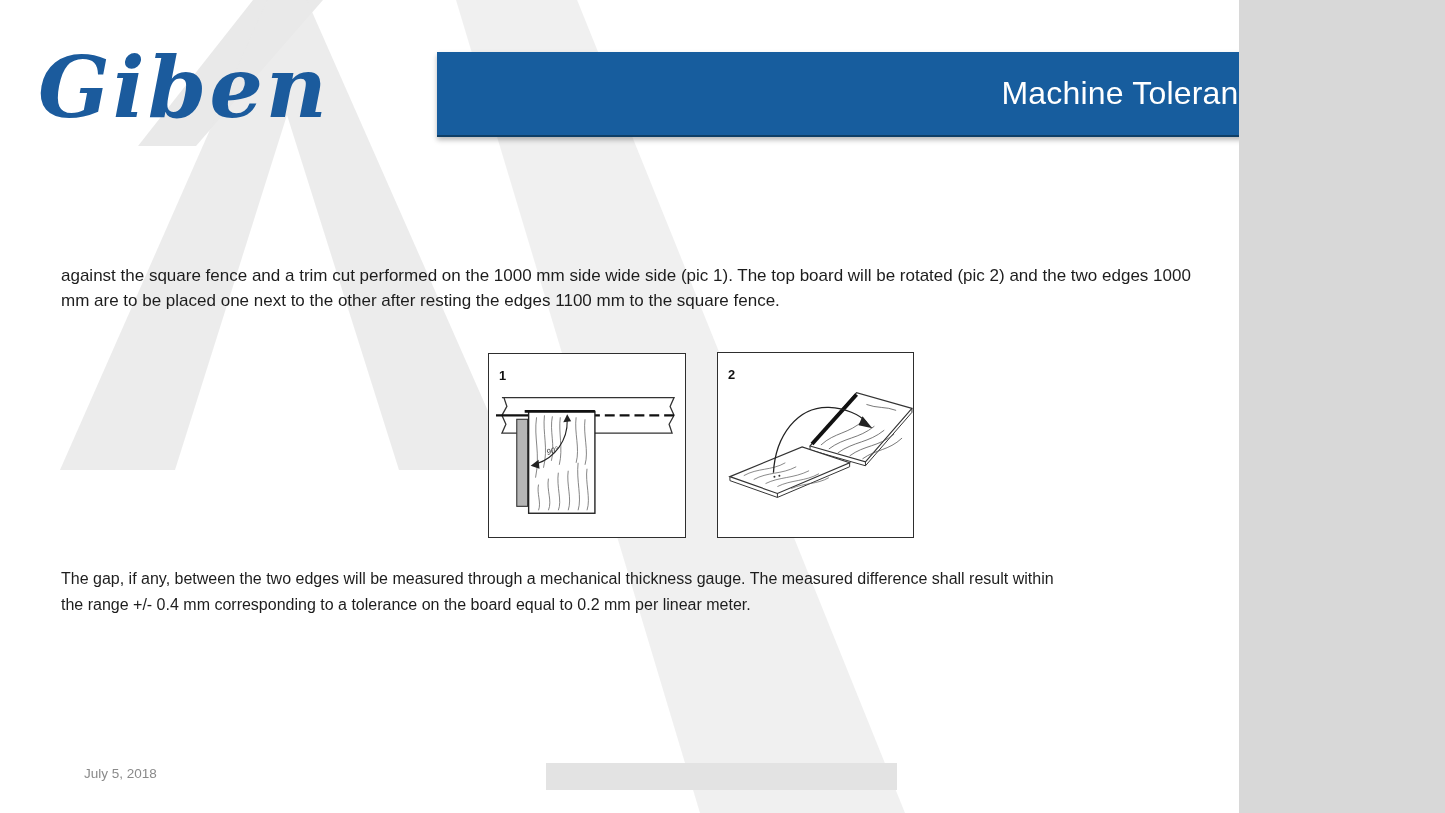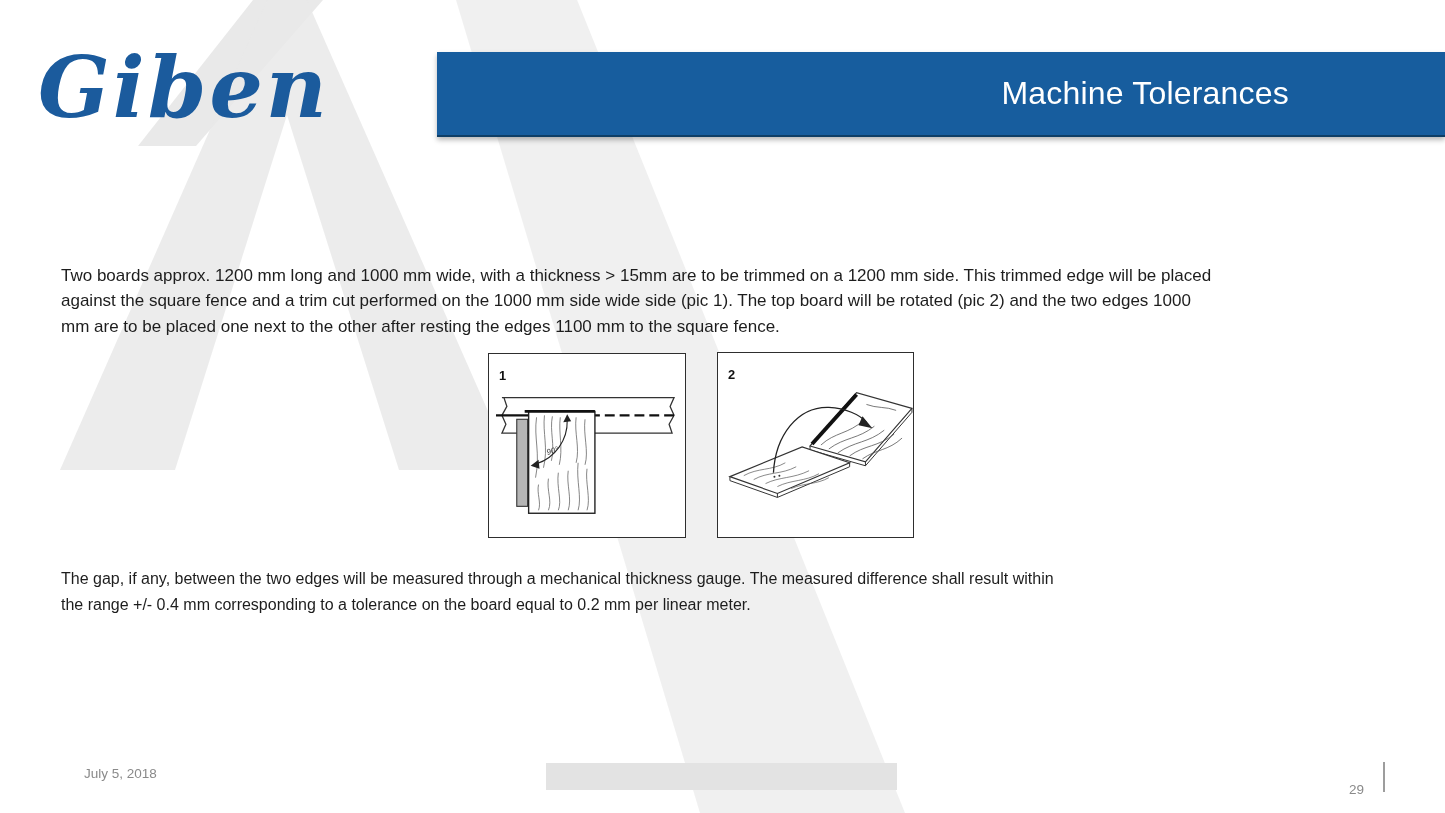--- a/index.html
+++ b/index.html
@@ -1,18 +1,18 @@
 <!DOCTYPE html>
 <html><head>
 <meta charset="utf-8">
 <style>
   html,body{margin:0;padding:0;background:#d8d8d8;}
   .slide{
     position:relative;
-    width:1445px;height:813px;
+    width:1239px;height:813px;
     background:#ffffff;
     overflow:hidden;
     font-family:"Liberation Sans", sans-serif;
     color:#1d1d1d;
   }
   
   .watermark{position:absolute;left:0;top:0;z-index:0;}
   
   .logo{
     position:absolute;left:38px;top:36px;z-index:3;
@@ -80,21 +80,20 @@
   </svg>
 
   <div class="logo">Giben</div>
 
   <div class="title-bar">
     <span class="page-title">Machine Tolerances</span>
   </div>
 
 
   <div class="para para1">
-    <div>Two boards approx. 1200 mm long and 1000 mm wide, with a thickness &gt; 15mm are to be trimmed on a 1200 mm side. This trimmed edge will be placed</div>
     <div>against the square fence and a trim cut performed on the 1000 mm side wide side (pic 1). The top board will be rotated (pic 2) and the two edges 1000</div>
     <div>mm are to be placed one next to the other after resting the edges 1100 mm to the square fence.</div>
   </div>
 
   <div class="figure fig1">
     <svg viewBox="0 0 198 185">
 
       <path d="M13,44 H187 l-4,9 4,9 -5,9 3,9 H13 l4,-9 -4,-9 5,-9 -3,-9 Z" fill="#ffffff" stroke="#333333" stroke-width="1.3"></path>
 
       <line x1="7" y1="62" x2="42" y2="62" stroke="#111111" stroke-width="2.2"></line>

